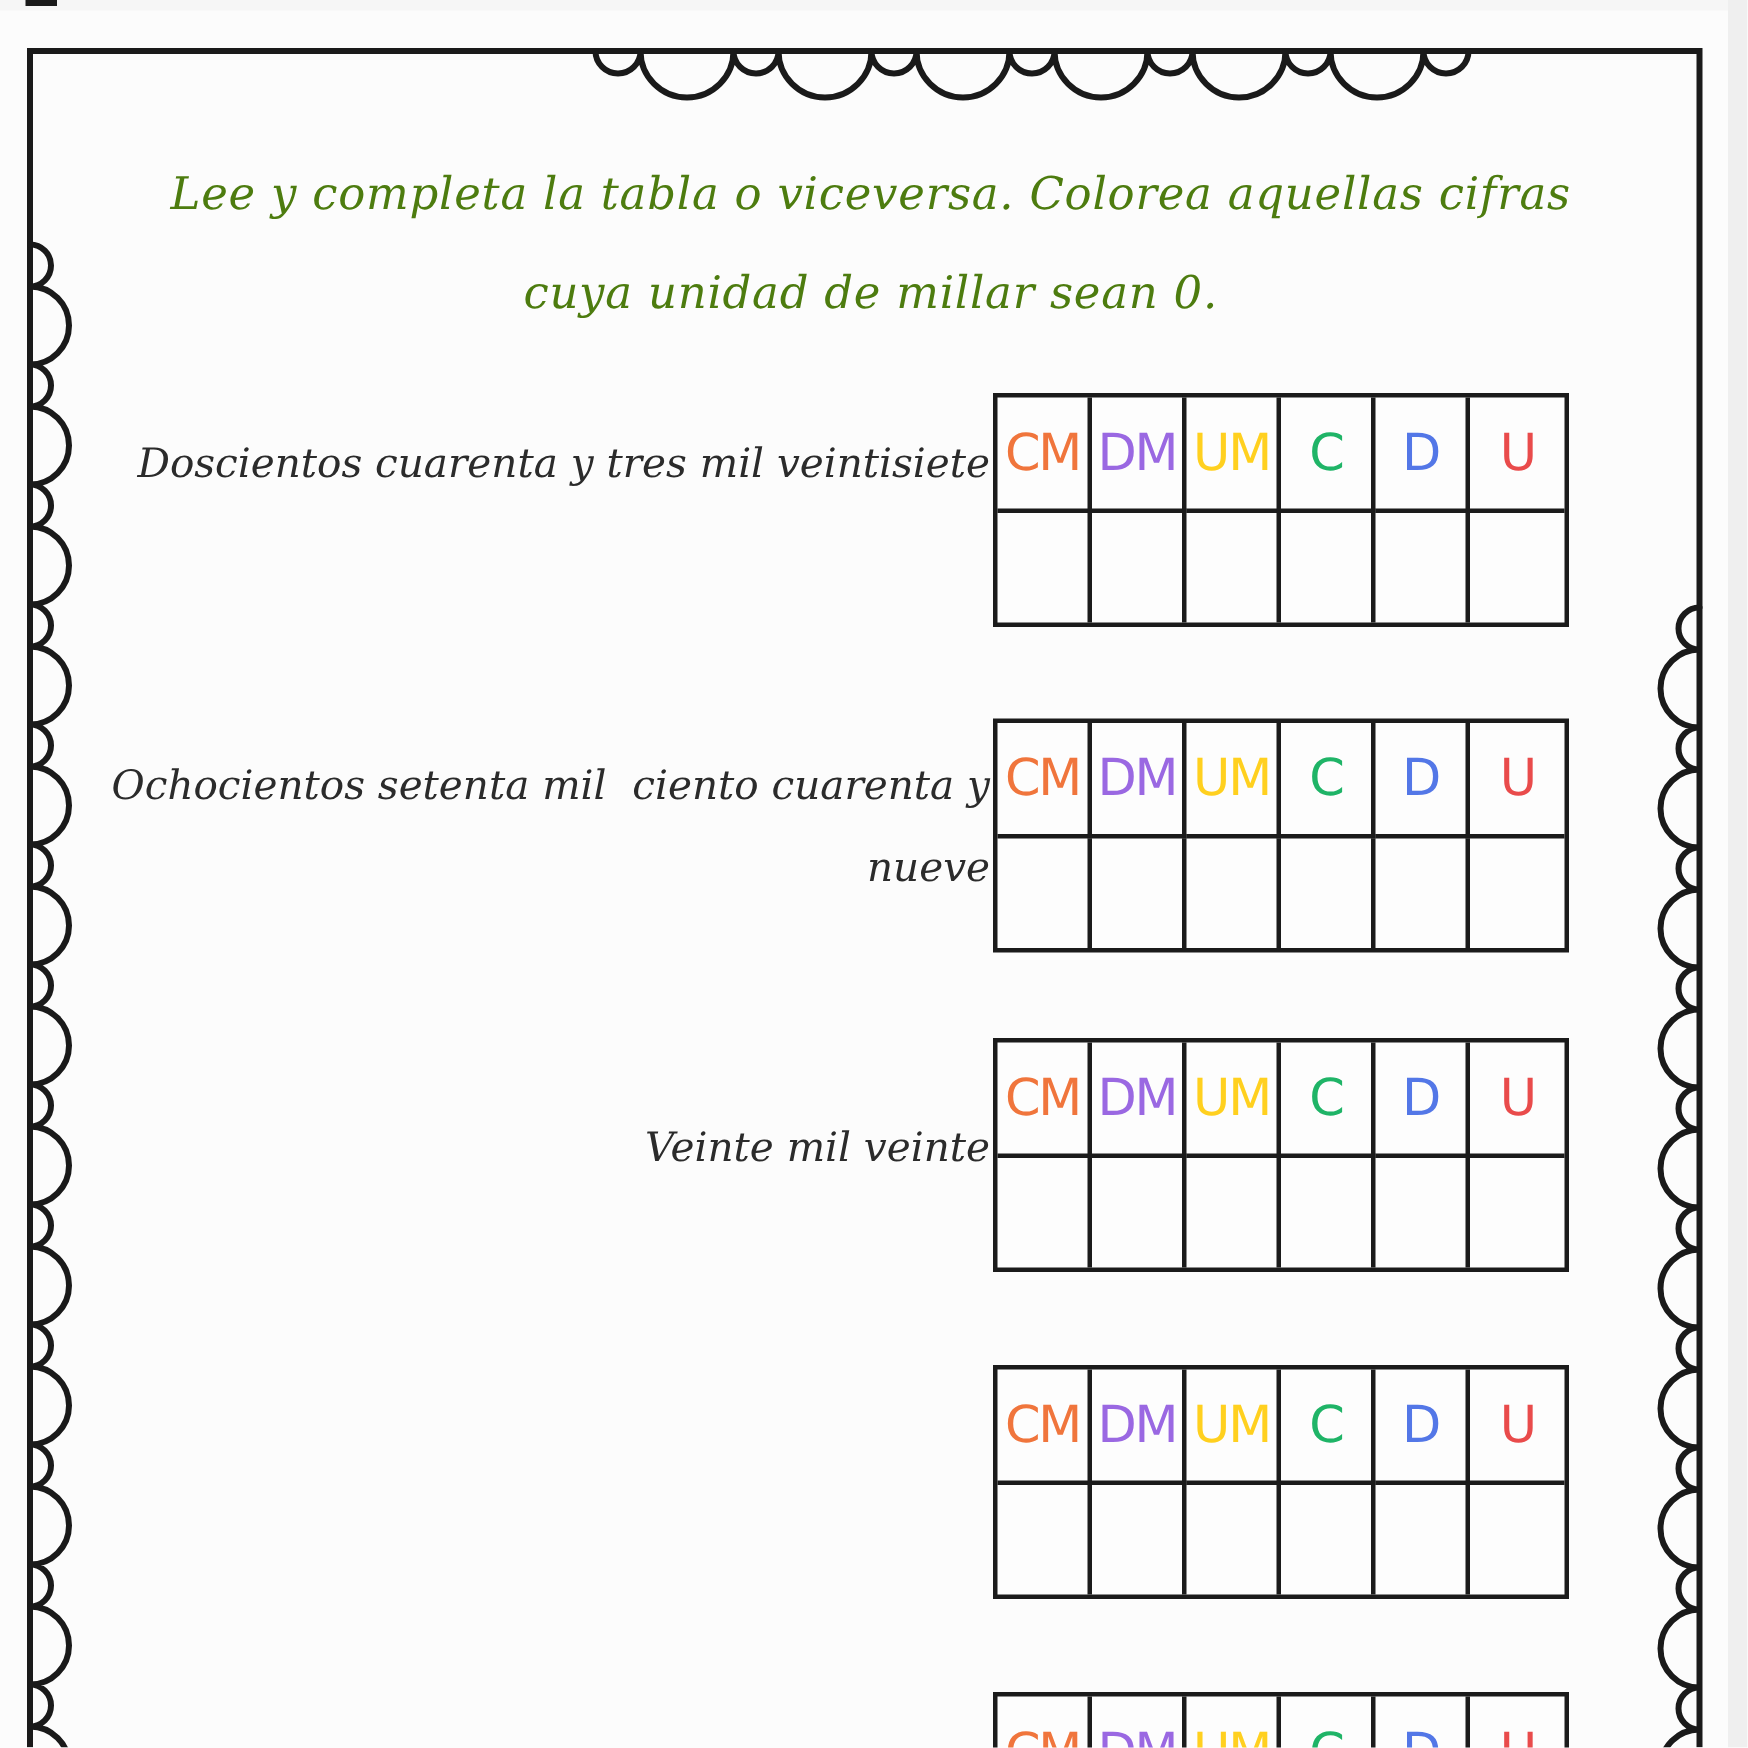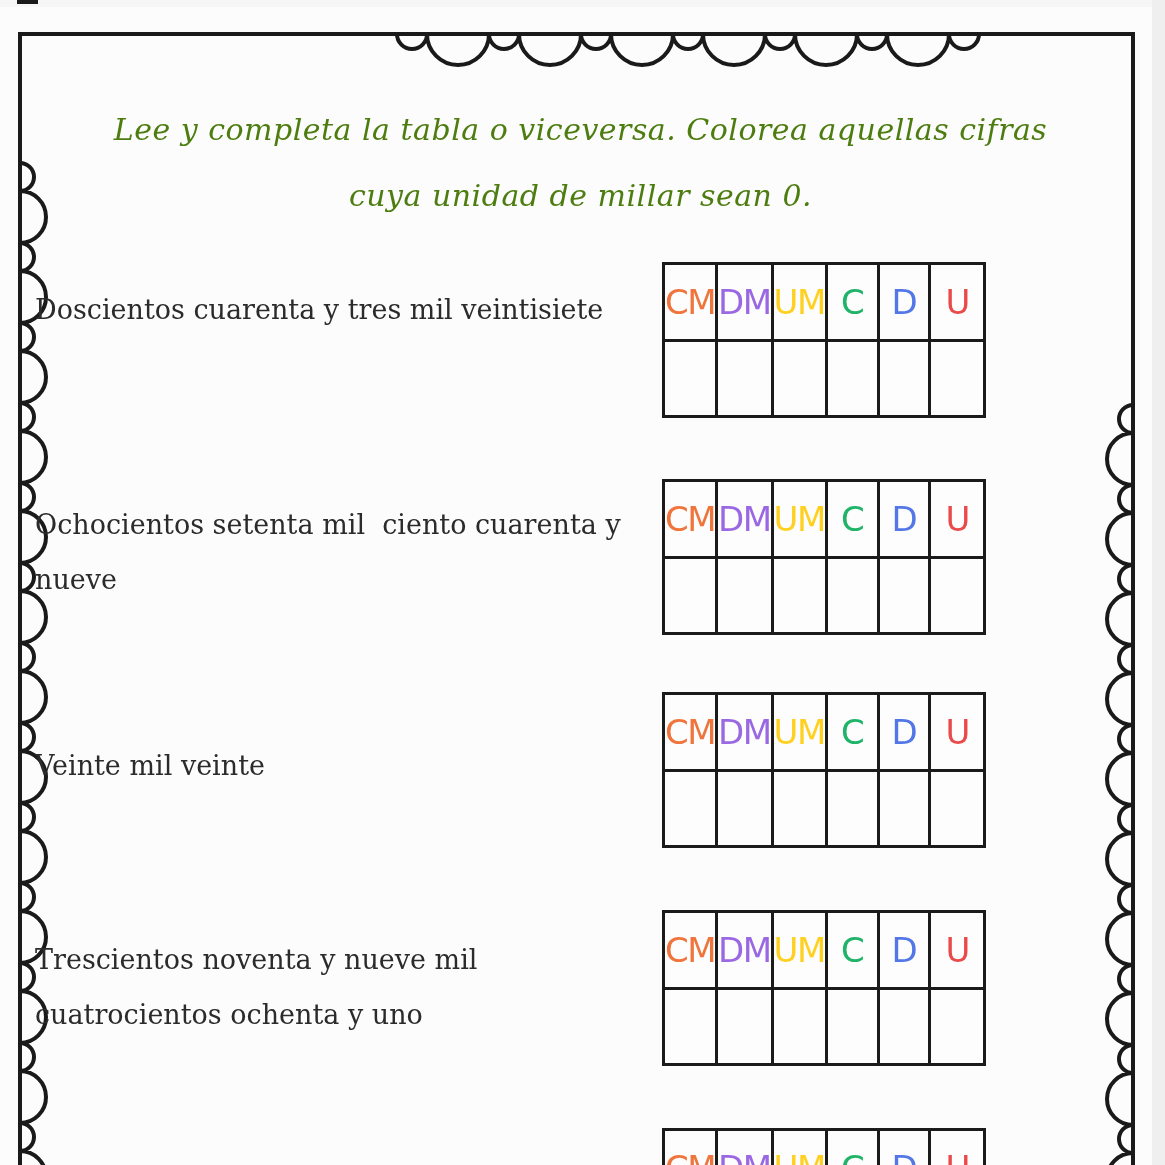--- a/index.html
+++ b/index.html
@@ -25,33 +25,33 @@
   .row-block { position:absolute; left:0; width:1165px; height:156px; }
   .r1 { top:262px; }
   .r2 { top:479px; }
   .r3 { top:692px; }
   .r4 { top:910px; }
   .r5 { top:1128px; }
 
   .label {
     position:absolute; left:35px; width:625px;
     transform:translateY(-50%);
-    text-align:left;
-    font-size:27px; line-height:2.05; color:#2b2b2b;
+    text-align:right;
+    font-style:italic; font-size:27px; line-height:2.05; color:#2b2b2b;
     white-space:pre-wrap;
   }
   .r1 .label { top:48px; }
   .r2 .label { top:73px; }
   .r3 .label { top:74px; }
   .r4 .label { top:77px; }
   .label-inner { display:inline-block; max-width:625px; }
   .r4 .label-inner { max-width:470px; }
 
   .ptable {
-    position:absolute; left:662px; top:0; width:324px;
+    position:absolute; left:662px; top:0; width:384px;
     border:3px solid #1b1b1b;
     background:#fdfdfd;
     display:grid; grid-template-columns:repeat(6, 1fr);
     box-sizing:border-box;
   }
   .hcell {
     height:74px;
     border-right:3px solid #1b1b1b;
     border-bottom:3px solid #1b1b1b;
     display:flex; align-items:center; justify-content:center;
@@ -130,21 +130,20 @@
       <div class="acell"></div>
       <div class="acell"></div>
       <div class="acell"></div>
       <div class="acell"></div>
       <div class="acell"></div>
       <div class="acell last"></div>
     </div>
   </section>
 
   <section class="row-block r4">
-    <div class="label"><span class="label-inner">Trescientos noventa y nueve mil cuatrocientos ochenta y uno</span></div>
     <div class="ptable">
       <div class="hcell" style="color: rgb(240, 117, 60);">CM</div>
       <div class="hcell" style="color: rgb(154, 104, 226);">DM</div>
       <div class="hcell" style="color: rgb(255, 208, 31);">UM</div>
       <div class="hcell" style="color: rgb(31, 180, 103);">C</div>
       <div class="hcell" style="color: rgb(83, 119, 231);">D</div>
       <div class="hcell last" style="color: rgb(233, 75, 75);">U</div>
       <div class="acell"></div>
       <div class="acell"></div>
       <div class="acell"></div>

